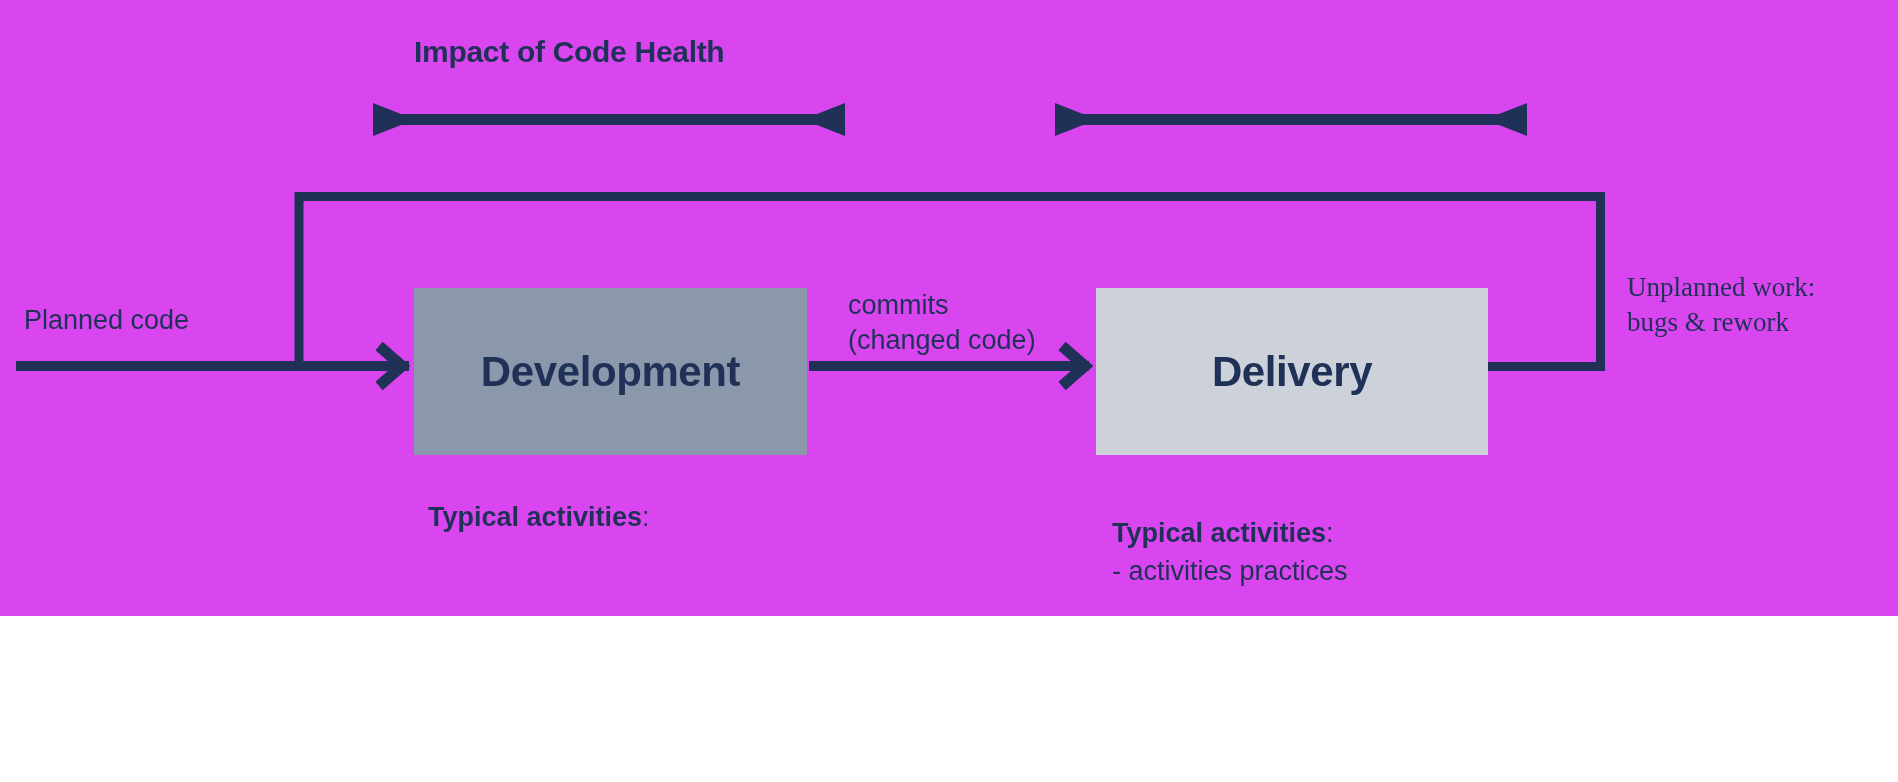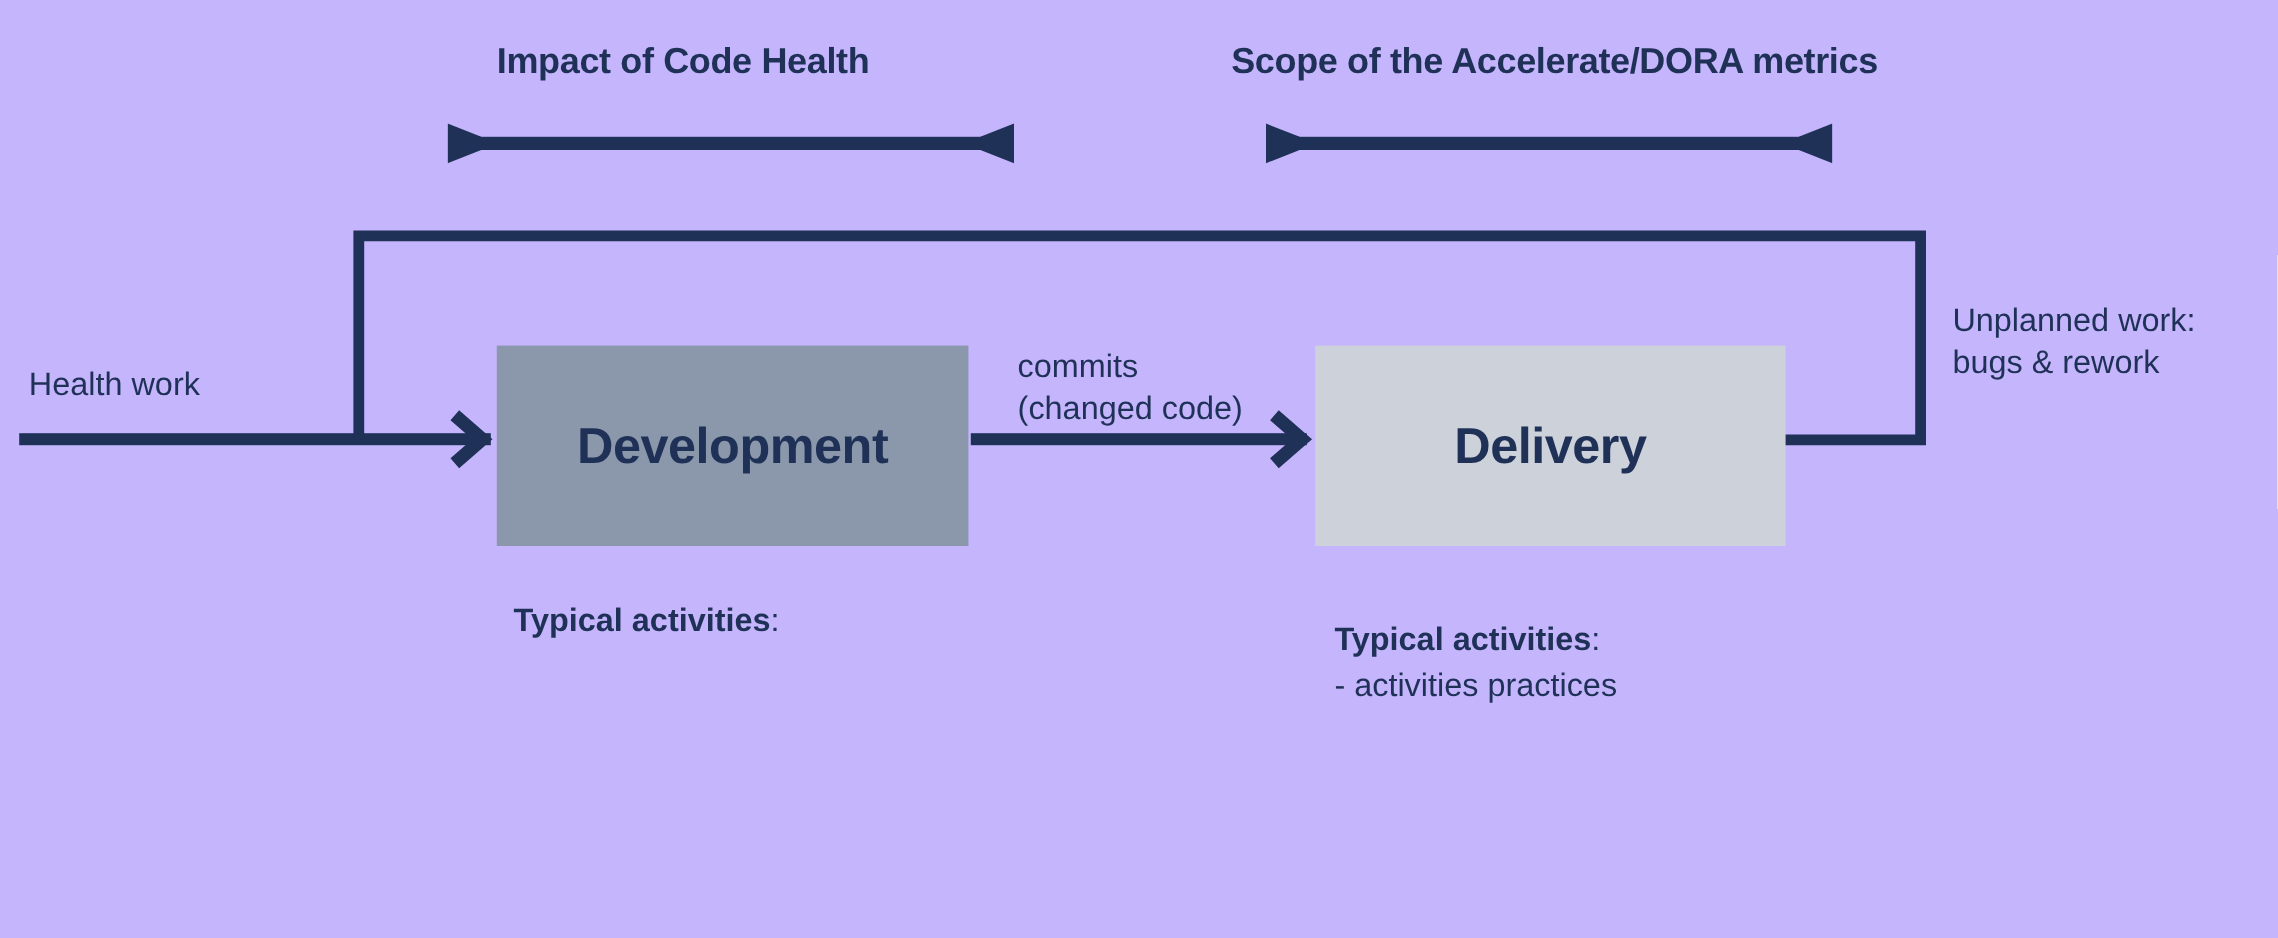--- a/index.html
+++ b/index.html
@@ -7,22 +7,22 @@
     padding: 0;
     background: #ffffff;
   }
   body {
     font-family: "Liberation Sans", sans-serif;
     color: #1f3157;
   }
   #canvas {
     position: relative;
     width: 1898px;
-    height: 782px;
-    background: #c4b5fd;
+    height: 616px;
+    background: #d946ef;
     overflow: hidden;
   }
   .abs { position: absolute; }
 
   
   .section-title {
     font-weight: bold;
     font-size: 30px;
     letter-spacing: -0.3px;
     color: #1f3157;
@@ -67,38 +67,37 @@
 
   
   .plain-label {
     font-size: 27px;
     line-height: 35px;
     color: #1f3157;
     white-space: pre-line;
   }
   #label-planned-work { left: 24px; top: 303px; }
   #label-commits      { left: 848px; top: 278px; margin-top: 10px; }
-  #label-unplanned    { left: 1627px; top: 250px; }
+  #label-unplanned    { left: 1627px; top: 270px; font-family: Liberation Serif, serif; }
 
   
   .activities { font-size: 27px; line-height: 38px; color: #1f3157; }
   .activities-title { font-weight: bold; }
   .activities ul { list-style: none; margin: 0; padding: 0; }
   .activities li { white-space: nowrap; }
   #activities-development { left: 428px; top: 498px; }
   #activities-delivery    { left: 1112px; top: 514px; }
 </style>
 </head>
 <body>
 
 <div id="canvas">
 
   <div class="abs section-title" id="title-code-health">Impact of Code Health</div>
 
-  <div class="abs section-title" id="title-dora">Scope of the Accelerate/DORA metrics</div>
 
   <div class="abs span-arrow" id="span-arrow-code-health">
     <svg width="472" height="40" viewBox="0 0 472 40" xmlns="http://www.w3.org/2000/svg">
       <rect x="26" y="15" width="420" height="11" fill="#1f3157"></rect>
       <polygon points="0,4 0,37 28,26 28,15" fill="#1f3157"></polygon>
       <polygon points="472,4 472,37 444,26 444,15" fill="#1f3157"></polygon>
     </svg>
   </div>
 
   <div class="abs span-arrow" id="span-arrow-dora">
@@ -127,21 +126,21 @@
   </svg>
 
   <div class="abs process-box" id="box-development">
     <span>Development</span>
   </div>
 
   <div class="abs process-box" id="box-delivery">
     <span>Delivery</span>
   </div>
 
-  <div class="abs plain-label" id="label-planned-work">Health work</div>
+  <div class="abs plain-label" id="label-planned-work">Planned code</div>
 
   <div class="abs plain-label" id="label-commits">commits
 (changed code)</div>
 
   <div class="abs plain-label" id="label-unplanned">Unplanned work:
 bugs &amp; rework</div>
 
   <div class="abs activities" id="activities-development">
     <div>
       <span class="activities-title">Typical activities</span><span>:</span>

